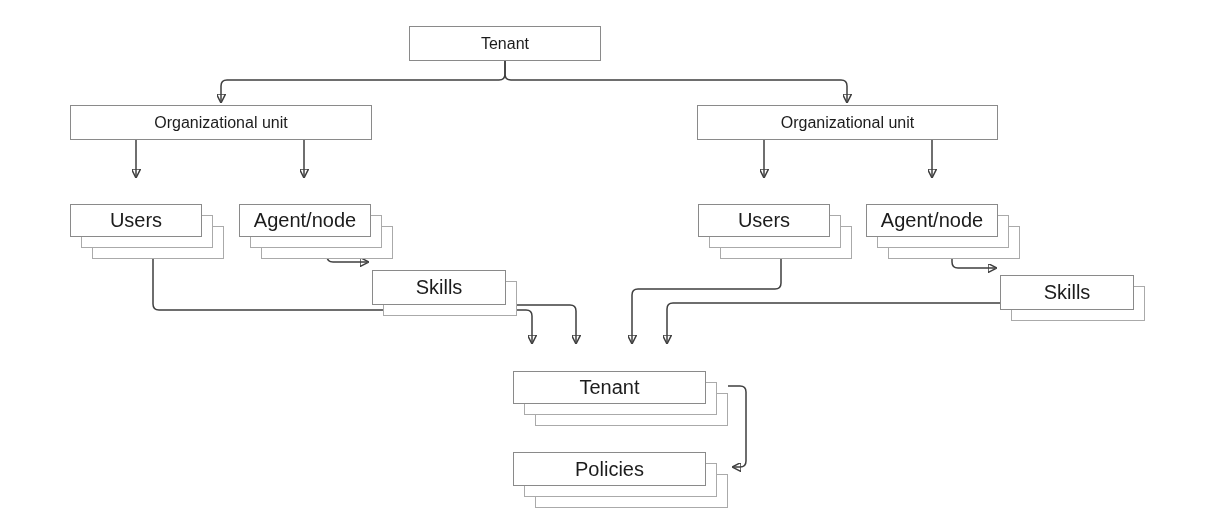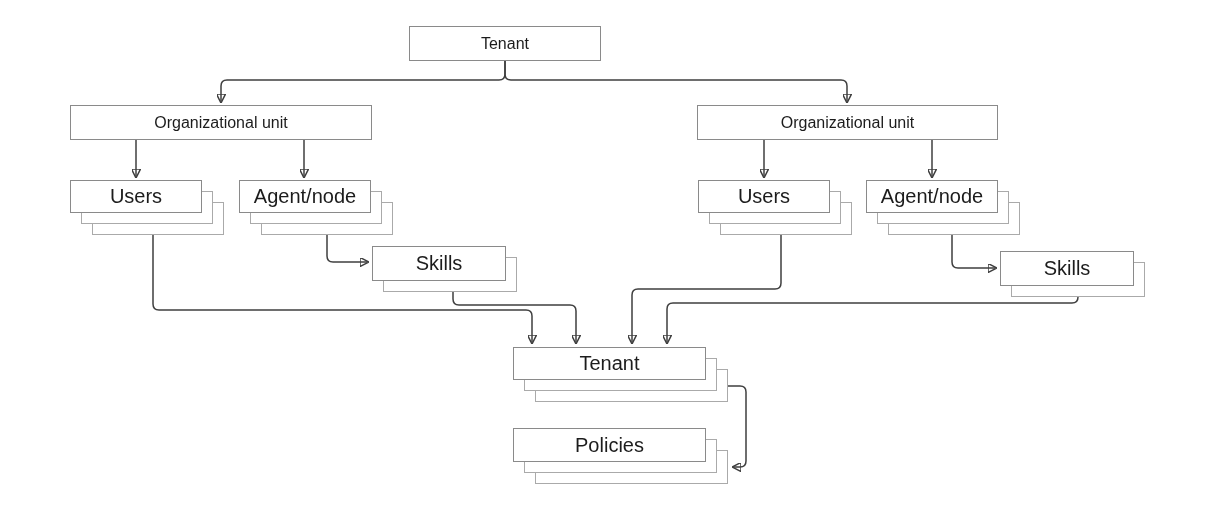--- a/index.html
+++ b/index.html
@@ -21,20 +21,21 @@
     display:flex; align-items:center; justify-content:center;
     font-size:16px; color:#1c1c1c;
     white-space:nowrap;
   }
   .stack { position:absolute; }
   .stack .layer {
     position:absolute;
     box-sizing:border-box;
     width:var(--w); height:var(--h);
     background:#ffffff;
+    margin-top:24px;
   }
   .stack .copy  { border:1.5px solid #aaaaaa; }
   .stack .main  {
     border:1.5px solid #8a8a8a;
     display:flex; align-items:center; justify-content:center;
     font-size:20px; color:#1c1c1c; white-space:nowrap;
     left:0; top:0;
   }
   .c1 { left:11px; top:11px; }
   .c2 { left:22px; top:22px; }

